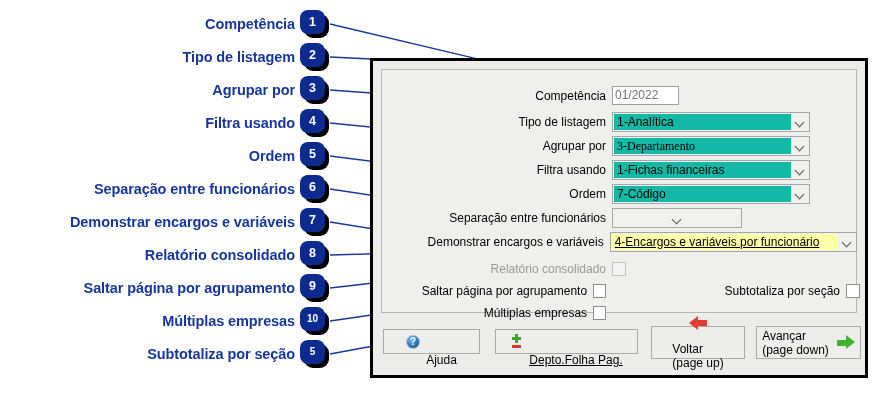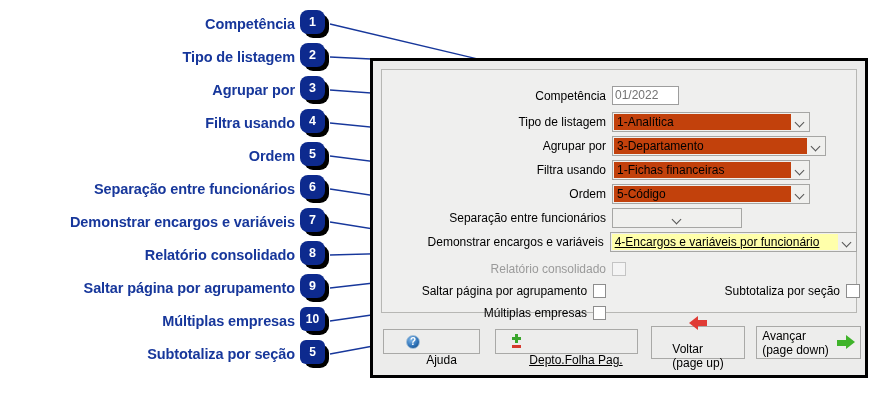--- a/index.html
+++ b/index.html
@@ -63,21 +63,21 @@
     background: #0d2a8e;
     border-radius: 8px;
     color: #ffffff;
     font-weight: bold;
     font-size: 12.5px;
     display: flex;
     align-items: center;
     justify-content: center;
     line-height: 1;
   }
-  .badge.two-digit { font-size: 12px; border-radius: 6px; }
+  .badge.two-digit { font-size: 10px; }
 
   
   #dialog {
     position: absolute;
     left: 370px;
     top: 58px;
     width: 498px;
     height: 320px;
     background: #ececeb;
     border: 3px solid #000000;
@@ -125,21 +125,21 @@
     height: 20px;
     box-sizing: border-box;
     border: 1px solid #a6a6a4;
     background: #f0f0ee;
     display: flex;
     align-items: stretch;
     padding: 1px;
   }
   .combo-value {
     flex: 1 1 auto;
-    background: #c2410c;
+    background: #14b8a6;
     font-size: 12px;
     line-height: 16px;
     padding: 0 3px;
     color: #000;
     overflow: hidden;
     white-space: nowrap;
   }
   .combo.highlight .combo-value { background: #ffffaa; text-decoration: underline; }
   .combo-arrow {
     flex: 0 0 17px;
@@ -354,42 +354,42 @@
       <div class="combo" style="width:198px;">
         <div class="combo-value">1-Analítica</div>
         <div class="combo-arrow">
             <span class="chev"></span>
           </div>
       </div>
     </div>
 
     <div class="form-row" style="top:65px; left:100px; width:396px;">
       <div class="field-label" style="width:124px;">Agrupar por</div>
-      <div class="combo" style="width:214px;">
+      <div class="combo" style="width:198px;font-family:Liberation Serif, serif;">
         <div class="combo-value">3-Departamento</div>
         <div class="combo-arrow">
             <span class="chev"></span>
           </div>
       </div>
     </div>
 
     <div class="form-row" style="top:89px; left:100px; width:396px;">
       <div class="field-label" style="width:124px;">Filtra usando</div>
       <div class="combo" style="width:198px;">
         <div class="combo-value">1-Fichas financeiras</div>
         <div class="combo-arrow">
             <span class="chev"></span>
           </div>
       </div>
     </div>
 
     <div class="form-row" style="top:113px; left:100px; width:396px;">
       <div class="field-label" style="width:124px;">Ordem</div>
       <div class="combo" style="width:198px;">
-        <div class="combo-value">5-Código</div>
+        <div class="combo-value">7-Código</div>
         <div class="combo-arrow">
             <span class="chev"></span>
           </div>
       </div>
     </div>
 
     <div class="form-row" style="top:137px; left:24px; width:420px;">
       <div class="field-label" style="width:200px;">Separação entre funcionários</div>
       <div class="combo" style="width:130px;flex-direction:column;">
         <div class="combo-value">1-Não separa</div>

